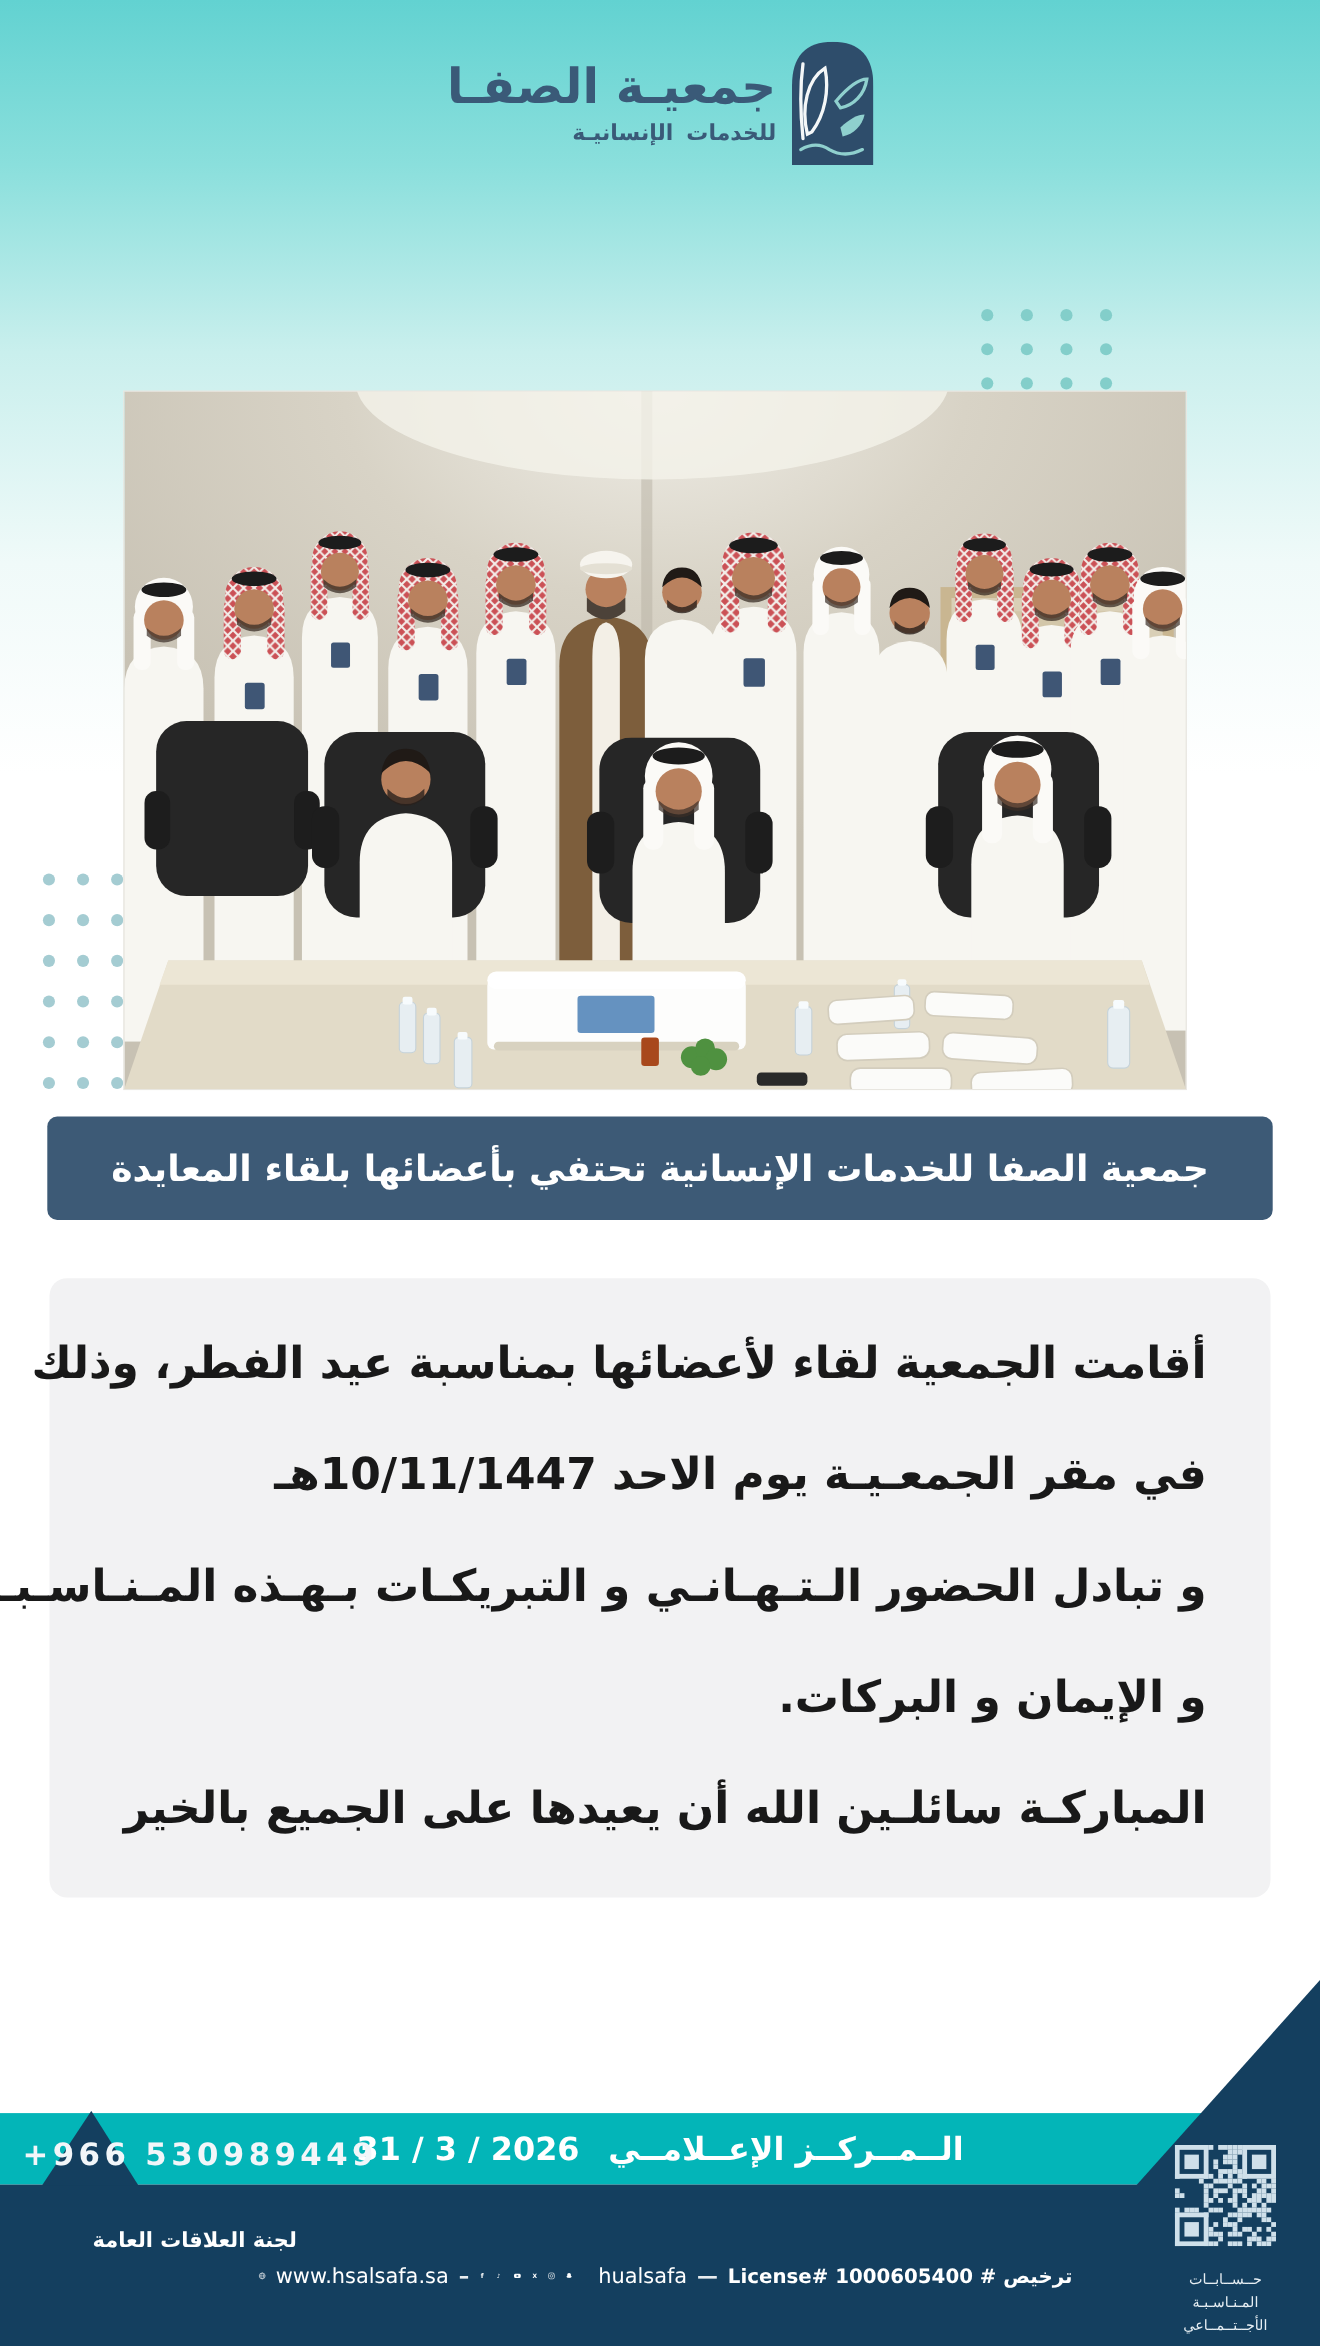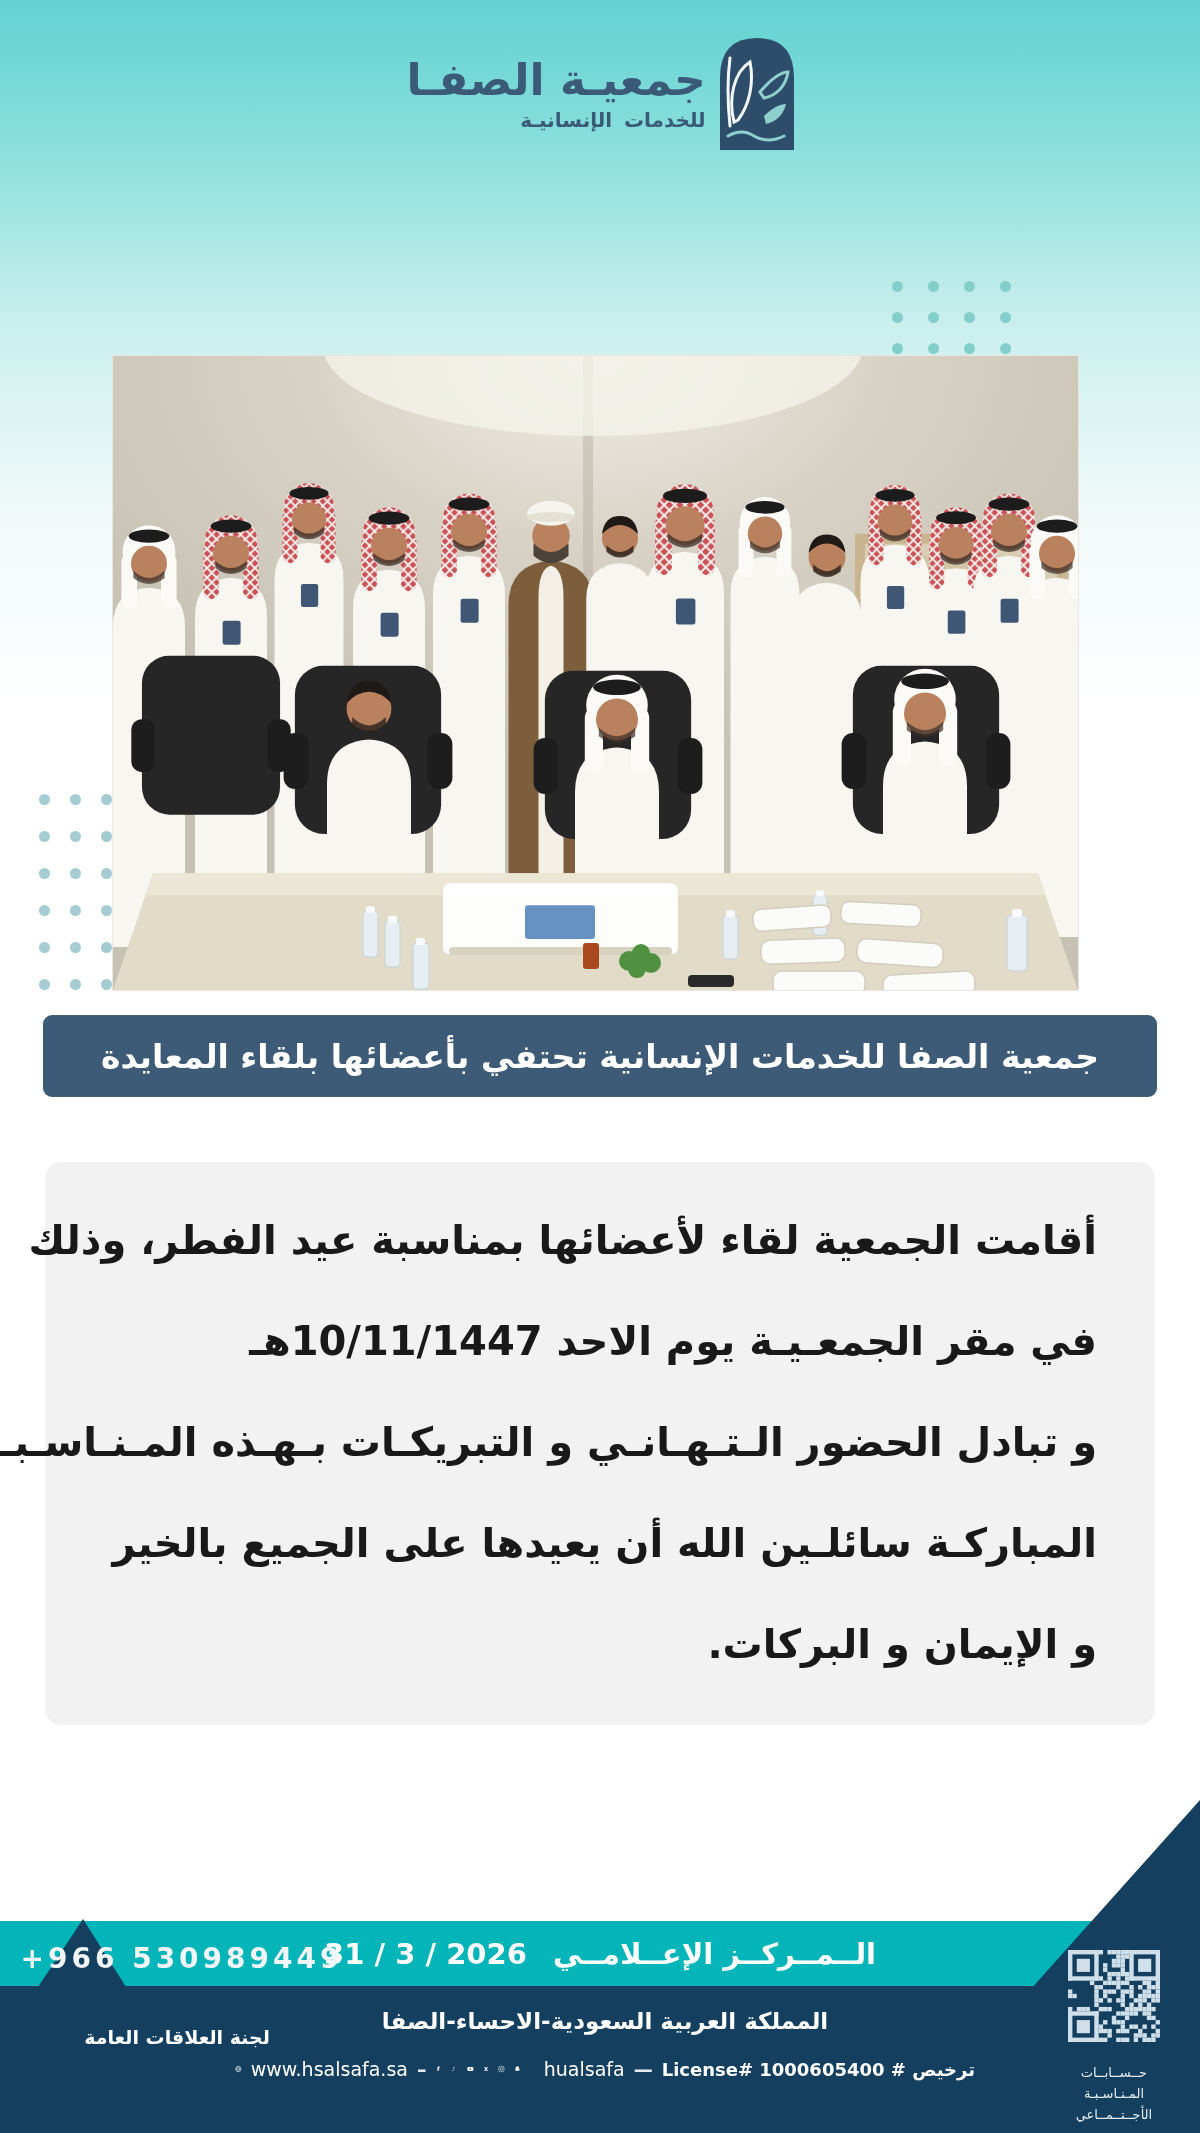--- a/index.html
+++ b/index.html
@@ -15,21 +15,21 @@
   .logo-sub{font-size:20px;font-weight:600;margin-top:4px;letter-spacing:1px;word-spacing:5px;}
   .logo-mark{width:74px;height:112px;}
   
   .dots{position:absolute;}
   .dot{position:absolute;border-radius:50%;}
   
   .photo{position:absolute;left:113px;top:356px;width:965px;height:634px;box-shadow:0 0 0 1px #e8e6e0;}
   .photo svg{display:block;width:100%;height:100%;}
   
   .banner{
-    position:absolute;left:43px;top:1015px;width:1114px;height:82px;
+    position:absolute;left:43px;top:1015px;width:1114px;height:94px;
     background:#3d5a76;border-radius:9px;color:#ffffff;
     display:flex;align-items:center;justify-content:center;
     font-size:33px;font-weight:bold;direction:rtl;
   }
   
   .body-card{
     position:absolute;left:45px;top:1162px;width:1110px;height:563px;
     background:#f2f2f3;border-radius:16px;direction:rtl;
     padding:28px 58px;box-sizing:border-box;color:#191919;
   }
@@ -257,22 +257,22 @@
   </div>
 
   <div class="banner">
     <span>جمعية الصفا للخدمات الإنسانية تحتفي بأعضائها بلقاء المعايدة</span>
   </div>
 
   <div class="body-card">
     <div class="body-line">أقامت الجمعية لقاء  لأعضائها بمناسبة عيد الفطر، وذلك</div>
     <div class="body-line">في مقر الجمعـيـة يوم الاحد 10/11/1447هـ</div>
     <div class="body-line">و تبادل الحضور الـتـهـانـي و التبريكـات بـهـذه المـنـاسـبـة</div>
+    <div class="body-line">و الإيمان و البركات.</div>
     <div class="body-line">المباركـة سائلـين الله أن يعيدها على الجميع بالخير</div>
-    <div class="body-line">و الإيمان و البركات.</div>
   </div>
 
   <div class="teal-band"></div>
   <div class="navy-footer"></div>
 
   <svg class="tri" style="left:38px;top:1919px;z-index:3;" width="88" height="68">
     <polygon points="0,68 45,0 88,68" fill="#143f5f"></polygon>
   </svg>
 
   <svg class="tri" style="left:1030px;top:1800px;z-index:3;" width="170" height="190">
@@ -443,21 +443,20 @@
         <rect x="6" y="14" width="1" height="7" fill="#cfe0ea"></rect>
         <rect x="2" y="16" width="3" height="3" fill="#cfe0ea"></rect>
       </svg>
     <div class="qr-label">
       <div>حــســابــات</div>
       <div>المـنـاسـبـة</div>
       <div>الأجــتــمــاعي</div>
     </div>
   </div>
 
-  <div class="loc-text">المملكة العربية السعودية-الاحساء-الصفا</div>
 
   <div class="link-row">
     <svg class="icon16" viewBox="0 0 20 20">
       <circle cx="10" cy="10" r="8" fill="none" stroke="#fff" stroke-width="1.6"></circle>
       <ellipse cx="10" cy="10" rx="3.6" ry="8" fill="none" stroke="#fff" stroke-width="1.4"></ellipse>
       <line x1="2" y1="10" x2="18" y2="10" stroke="#fff" stroke-width="1.4"></line>
     </svg>
     <span>www.hsalsafa.sa</span>
     <span class="sep">–</span>
     <svg class="icon16" viewBox="0 0 20 20">

